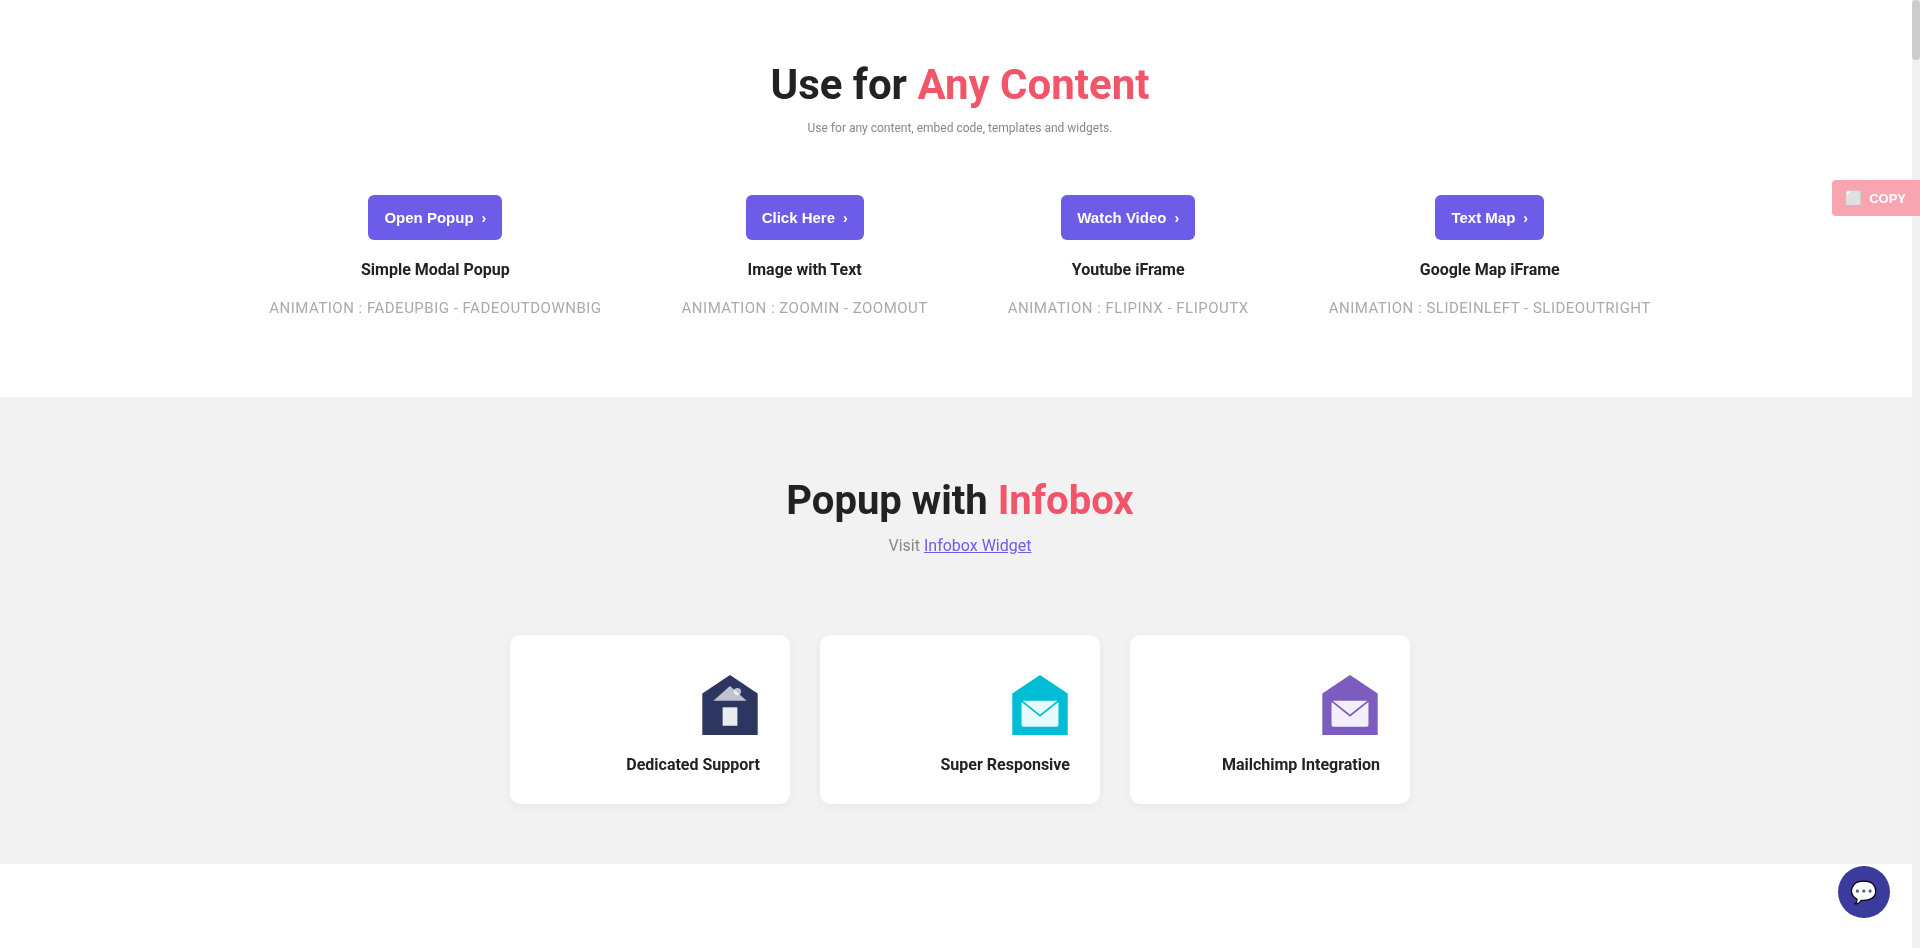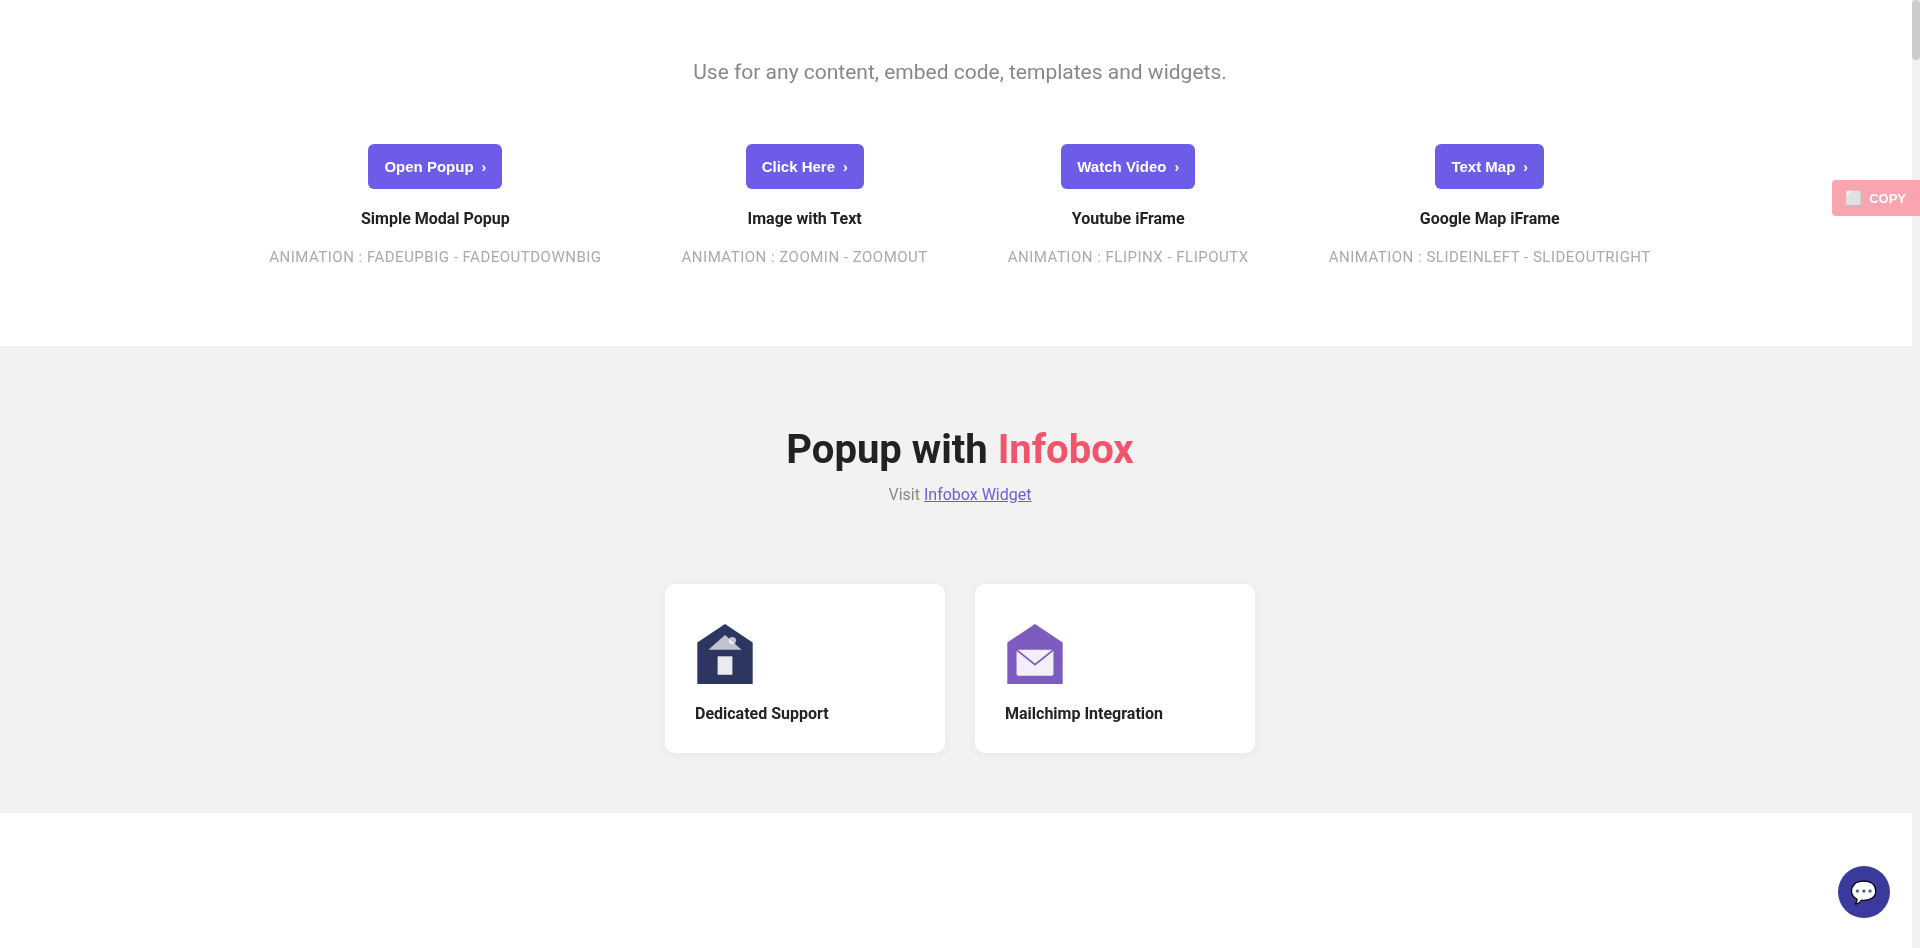--- a/index.html
+++ b/index.html
@@ -40,21 +40,21 @@
       font-weight: 700;
       color: #222;
       margin-bottom: 12px;
     }
 
     .section-any-content .main-heading .highlight {
       color: #f0556a;
     }
 
     .section-any-content .sub-heading {
-      font-size: 21px;
+      font-size: 12px;
       color: #888;
       margin-bottom: 60px;
     }
 
     .cards-row {
       display: flex;
       justify-content: center;
       gap: 80px;
       padding: 0 100px;
     }
@@ -155,21 +155,21 @@
       margin-top: 20px;
     }
 
     .infobox-card {
       background: #fff;
       border-radius: 10px;
       padding: 40px 30px 30px;
       width: 280px;
       display: flex;
       flex-direction: column;
-      align-items: flex-start;
+      align-items: flex-end;
       gap: 12px;
       box-shadow: 0 2px 10px rgba(0,0,0,0.05);
     }
 
     .infobox-icon {
       width: 60px;
       height: 60px;
       margin-bottom: 8px;
     }
 
@@ -217,20 +217,23 @@
       border-radius: 4px;
       position: absolute;
       top: 0;
     }
 
   </style>
 </head>
 <body>
 
 <section class="section-any-content">
+  <h1 class="main-heading">
+    <span>Use for </span><span class="highlight">Any Content</span>
+  </h1>
   <p class="sub-heading">Use for any content, embed code, templates and widgets.</p>
 
   <div class="cards-row">
 
     <div class="card-item">
       <button class="popup-btn">
         <span>Open Popup</span>
         <span class="chevron">›</span>
       </button>
       <div class="card-title">Simple Modal Popup</div>
@@ -280,20 +283,28 @@
     <div class="infobox-card">
       <svg class="infobox-icon" viewBox="0 0 60 65" fill="none" xmlns="http://www.w3.org/2000/svg">
         <polygon points="30,0 60,20 60,65 0,65 0,20" fill="#2d3561"></polygon>
         <rect x="22" y="35" width="16" height="20" fill="white" opacity="0.9"></rect>
         <polygon points="30,12 48,28 12,28" fill="white" opacity="0.7"></polygon>
         <circle cx="38" cy="18" r="4" fill="white" opacity="0.7"></circle>
       </svg>
       <div class="infobox-card-title">Dedicated Support</div>
     </div>
 
+    <div class="infobox-card">
+      <svg class="infobox-icon" viewBox="0 0 60 65" fill="none" xmlns="http://www.w3.org/2000/svg">
+        <polygon points="30,0 60,20 60,65 0,65 0,20" fill="#00bcd4"></polygon>
+        <rect x="10" y="28" width="40" height="28" rx="2" fill="white" opacity="0.9"></rect>
+        <polyline points="10,28 30,44 50,28" stroke="#00bcd4" stroke-width="2" fill="none"></polyline>
+      </svg>
+      <div class="infobox-card-title">Super Responsive</div>
+    </div>
 
     <div class="infobox-card">
       <svg class="infobox-icon" viewBox="0 0 60 65" fill="none" xmlns="http://www.w3.org/2000/svg">
         <polygon points="30,0 60,20 60,65 0,65 0,20" fill="#7c5cbf"></polygon>
         <rect x="10" y="28" width="40" height="28" rx="2" fill="white" opacity="0.9"></rect>
         <polyline points="10,28 30,44 50,28" stroke="#7c5cbf" stroke-width="2" fill="none"></polyline>
       </svg>
       <div class="infobox-card-title">Mailchimp Integration</div>
     </div>
 

